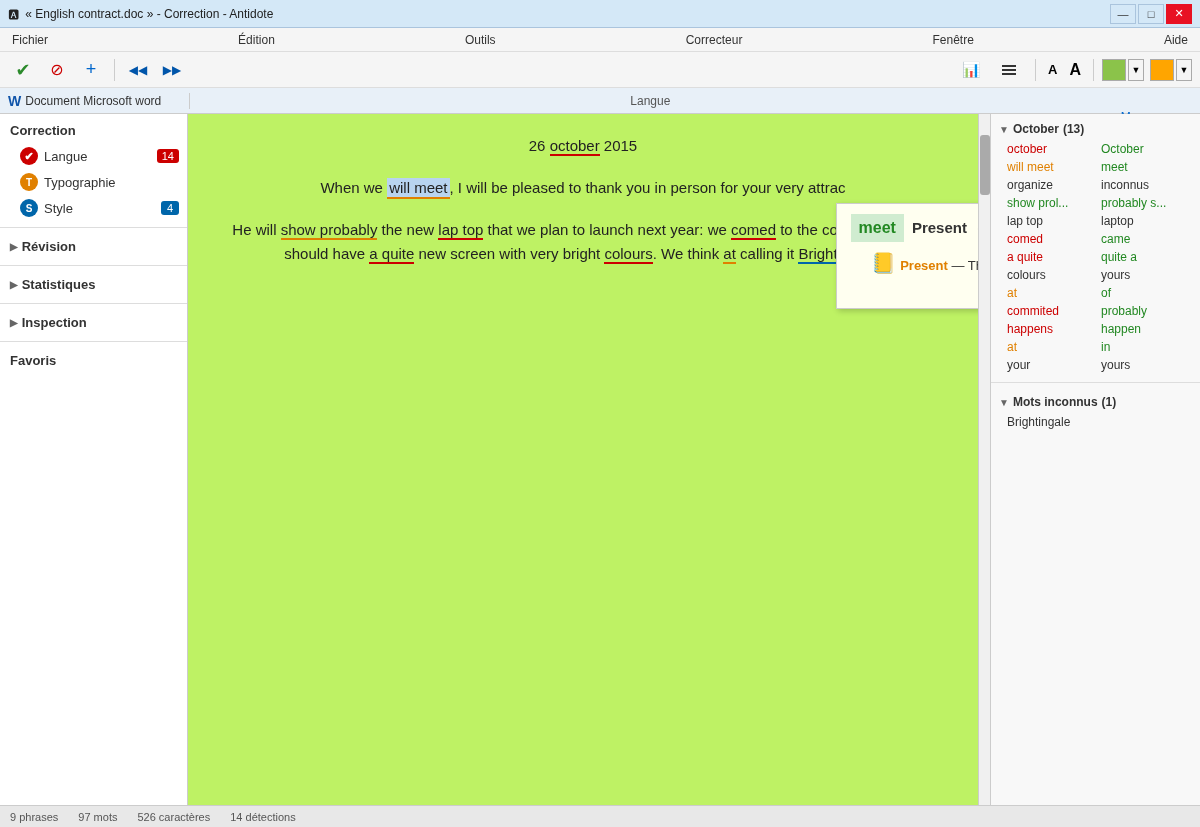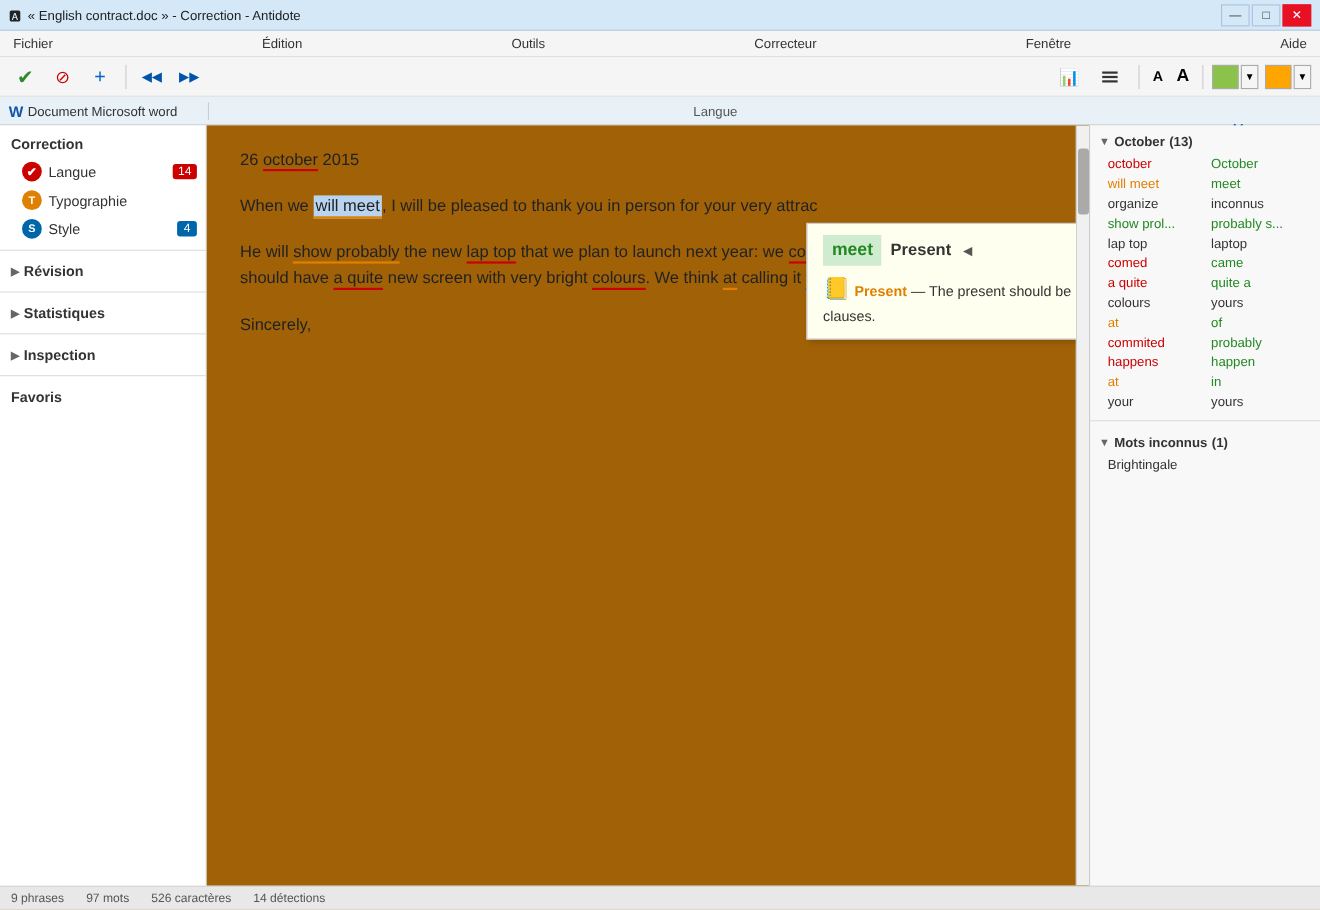--- a/index.html
+++ b/index.html
@@ -156,23 +156,24 @@
       min-width: 18px;
       text-align: center;
     }
     .badge-blue { background: #0066aa; }
     .sidebar-divider { height: 1px; background: #ddd; margin: 2px 0; }
     .chevron { font-size: 10px; color: #666; }
 
     
     .doc-area {
       flex: 1;
-      background: #a16207;
+      background: #bef264;
       position: relative;
       overflow: hidden;
+      text-align: center;
     }
     .doc-scroll {
       position: absolute;
       top: 0; left: 0; right: 12px; bottom: 0;
       overflow-y: auto;
       padding: 20px 30px;
     }
     .scrollbar {
       position: absolute;
       top: 0; right: 0;
@@ -440,23 +441,20 @@
             </div>
           </span>
         </div>
 
 
         <div class="doc-para">
           <span>He will </span><span class="err-orange">show probably</span><span> the new </span><span class="err-red">lap top</span><span> that we plan to launch next year: we </span><span class="err-red">comed</span><span> to the conclusion that it should have </span><span class="err-red">a quite</span><span> new screen with very bright </span><span class="err-red">colours</span><span>. We think </span><span class="err-orange">at</span><span> calling it </span><span class="err-blue">Brightingale</span><span>!</span>
         </div>
 
 
-        <div class="doc-para">
-          <span>Sincerely,</span>
-        </div>
 
       </div>
     </div>
 
     <div class="scrollbar">
       <div class="scrollbar-thumb"></div>
     </div>
   </div>
 
   <div class="right-panel">

